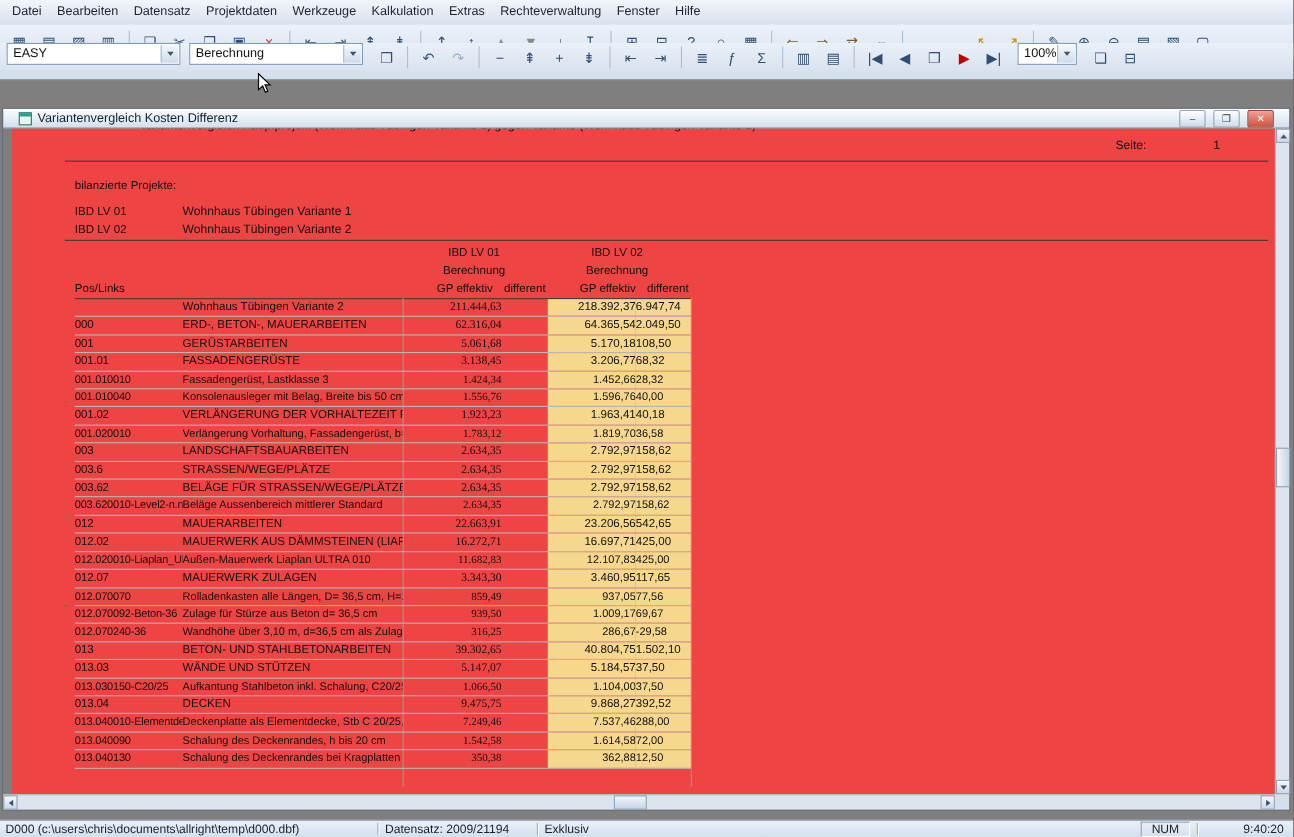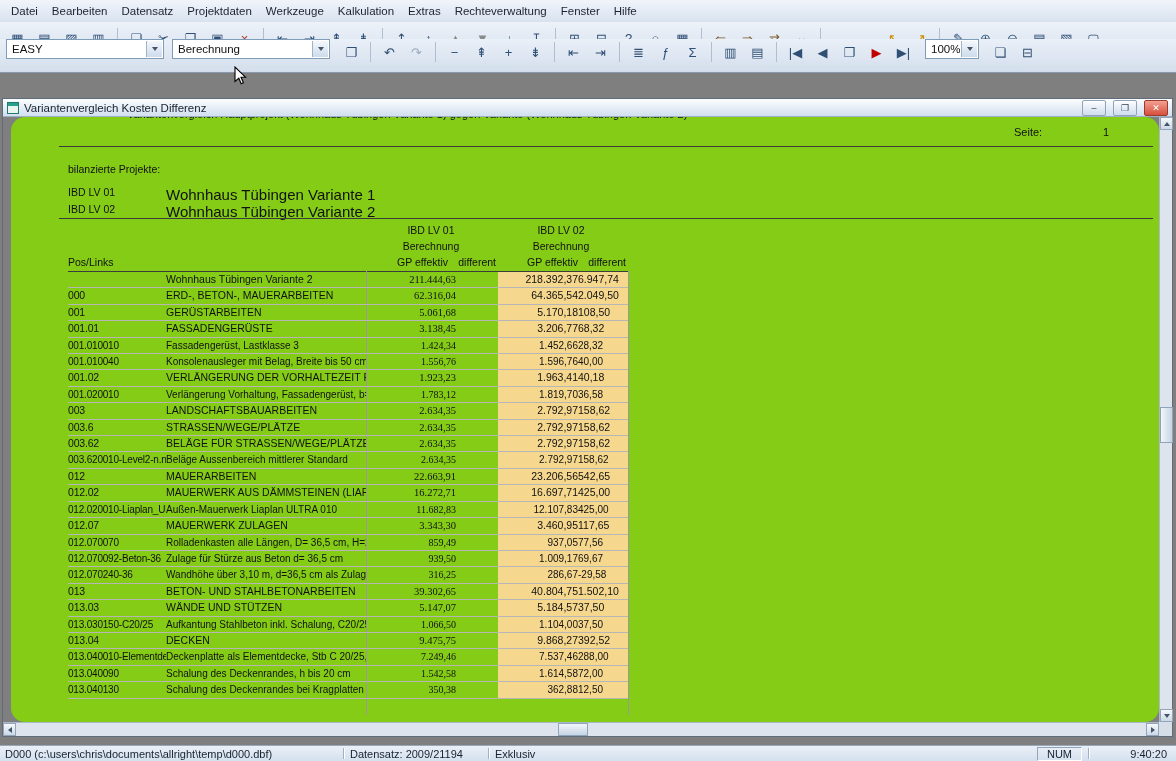--- a/index.html
+++ b/index.html
@@ -38,43 +38,43 @@
   .tri-up{border-width:0 3.5px 4px 3.5px;border-color:transparent transparent #44556a transparent;}
   .tri-lf{border-width:3.5px 4px 3.5px 0;border-color:transparent #44556a transparent transparent;}
   .tri-rt{border-width:3.5px 0 3.5px 4px;border-color:transparent transparent transparent #44556a;}
 
   
   .mdi{position:absolute;top:87px;left:0;right:0;bottom:16px;background:#7f7f7f;}
   .child{position:absolute;left:2px;top:11px;right:3px;bottom:8px;border:1px solid #5e6c7c;
          box-sizing:border-box;background:#7f7f7f;}
   .child-title{position:absolute;top:0;left:0;right:0;height:18px;
                background:linear-gradient(#fcfdfe,#d2dfef);border-bottom:1px solid #9fb0c4;
-               display:flex;align-items:center;gap:5px;padding:0 4px;font-size:11.5px;color:#16222f;box-sizing:border-box;}
+               display:flex;align-items:center;gap:5px;padding:0 14px;font-size:11.5px;color:#16222f;box-sizing:border-box;}
   .ct-icon{width:12px;height:12px;background:#e9f5ef;border:1px solid #1d7a6c;box-sizing:border-box;
            box-shadow:inset 0 3px 0 #2aa08b;}
   .ct-text{flex:0 0 auto;}
   .ct-spacer{flex:1;}
   .cbtn{width:22px;height:14px;margin-left:2px;display:flex;align-items:center;justify-content:center;
         font-size:9px;color:#30405a;background:linear-gradient(#fdfeff,#cfdcec);
         border:1px solid #8fa3ba;border-radius:2px;cursor:default;}
   .cbtn.close{background:linear-gradient(#f2a093,#d6503c);color:#fff;border-color:#9c3a2c;}
 
   .child-body{position:absolute;top:18px;left:0;right:0;bottom:0;background:#7f7f7f;}
-  .page{position:absolute;left:8px;top:0;right:13px;bottom:14px;background:#84cc16;overflow:hidden;border-radius:14px;}
+  .page{position:absolute;left:8px;top:0;right:13px;bottom:14px;background:#ef4444;overflow:hidden;}
 
   
   .clip-head{position:absolute;top:-9px;left:116px;font-size:11px;white-space:nowrap;}
   .seite-label{position:absolute;top:9px;left:1003px;font-size:11px;}
   .seite-num{position:absolute;top:9px;left:1068px;width:30px;text-align:right;font-size:11px;}
   .rule{position:absolute;height:1px;background:#3c3c3c;}
   .rule-top{top:29px;left:48px;right:6px;}
   .rule-proj{top:101px;left:48px;right:6px;}
   .projects-label{position:absolute;top:46px;left:57px;font-size:10.5px;}
   .proj-id{position:absolute;left:57px;font-size:10.5px;}
-  .proj-name{position:absolute;left:155px;font-size:15px;}
+  .proj-name{position:absolute;left:155px;font-size:11px;}
   .py1{top:69px;} .py2{top:86px;}
 
   .hcell{position:absolute;font-size:10.5px;white-space:nowrap;}
   .h-g1{top:107px;left:370px;width:100px;text-align:center;}
   .h-g2{top:107px;left:500px;width:100px;text-align:center;}
   .h-c1{top:123px;left:370px;width:100px;text-align:center;}
   .h-c2{top:123px;left:500px;width:100px;text-align:center;}
   .h-gp1{top:139px;left:347px;width:90px;text-align:right;}
   .h-df1{top:139px;left:443px;width:42px;text-align:right;}
   .h-gp2{top:139px;left:477px;width:90px;text-align:right;}

